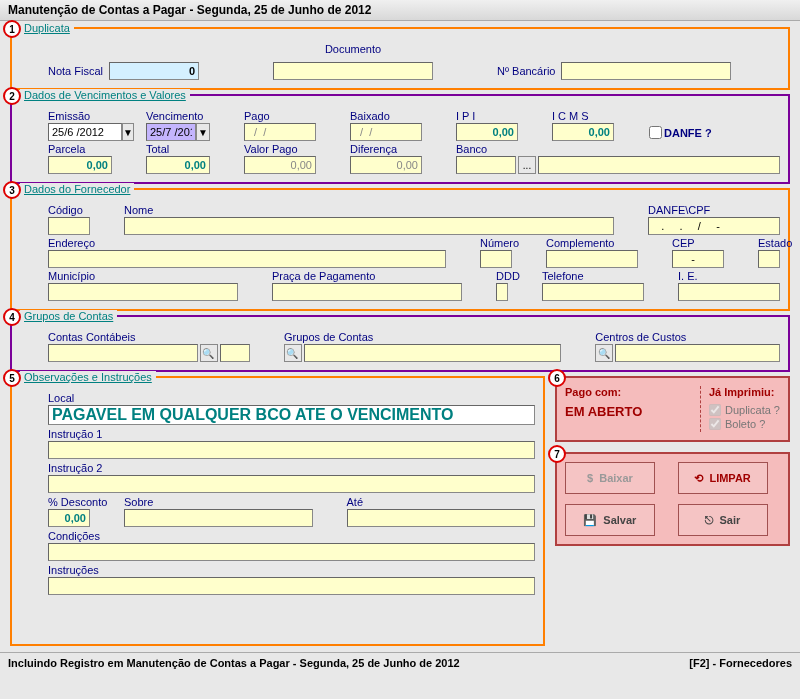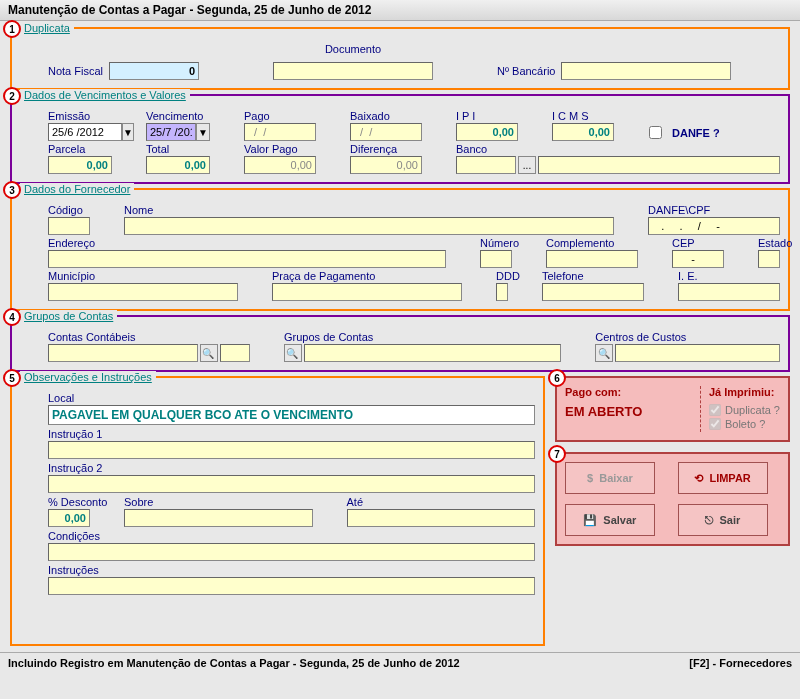--- a/index.html
+++ b/index.html
@@ -13,21 +13,21 @@
 .bord-purple { border: 2px solid #7a0099; }
 .row { display: flex; gap: 6px; align-items: flex-end; margin-bottom: 2px; }
 .fld { display: flex; flex-direction: column; padding-left: 28px; }
 .lbl { color: #000080; font-size: 11px; margin-bottom: 1px; white-space: nowrap; }
 .inp { background: #ffffcc; border: 1px solid #888; border-top-color:#666; border-left-color:#666; height: 18px; padding: 1px 3px; font-size: 11px; }
 .inp.right { text-align: right; }
 .inp.gray { color: #888; }
 .inp.teal { color: #008080; font-weight: bold; }
 .inp.lb { background: #d4f0ff; }
 .btn-small { width: 18px; height: 18px; border: 1px solid #888; background: #e8e8e8; display:inline-flex; align-items:center; justify-content:center; font-size:10px; cursor:pointer; }
-.danfe { color: #000080; font-weight: bold; display:flex; align-items:center; gap:10px;padding-left:21px; }
+.danfe { color: #000080; font-weight: bold; display:flex; align-items:center; gap:2px;padding-left:21px; }
 .danfe input { width:13px; height:13px; }
 .right-col { display:flex; flex-direction:column; gap:10px; }
 .pinkbox { background:#f5bcbc; border:2px solid #b04040; padding:8px; }
 .pink-head { color:#a00000; font-weight:bold; font-size:11px; margin-bottom:6px; }
 .emaberto { color:#a00000; font-weight:bold; font-size:13px; }
 .chklbl { color:#777; font-size:11px; display:flex; align-items:center; gap:4px; margin-bottom:2px; }
 .chklbl input { width:12px; height:12px; }
 .btn-pink { width:90px; height:32px; background:#f5c4c4; border:1px solid #a05050; display:inline-flex; align-items:center; justify-content:center; gap:6px; font-size:11px; font-weight:bold; color:#444; cursor:pointer; }
 .btn-pink.dis { color:#999; }
 .btn-limpar { color:#a00000; }
@@ -220,21 +220,21 @@
     </div>
   </div>
 
   <div class="lower">
     <div class="obs-col">
       <div class="grp bord-orange" style="height:270px">
         <div class="badge">5</div>
         <div class="grp-legend">Observações e Instruções</div>
         <div class="fld">
             <span class="lbl">Local</span>
-            <input class="inp teal" style="background: rgb(255, 255, 255); height: 20px; font-size: 12px;" value="PAGAVEL EM QUALQUER BCO ATE O VENCIMENTO">
+            <input class="inp teal" style="background: rgb(255, 255, 255); height: 20px; font-size: 16px;" value="PAGAVEL EM QUALQUER BCO ATE O VENCIMENTO">
           </div>
         <div class="fld" style="margin-top:3px">
             <span class="lbl">Instrução 1</span>
             <input class="inp" value="" style="">
           </div>
         <div class="fld" style="margin-top:3px">
             <span class="lbl">Instrução 2</span>
             <input class="inp" value="" style="">
           </div>
         <div class="row" style="margin-top:3px">

